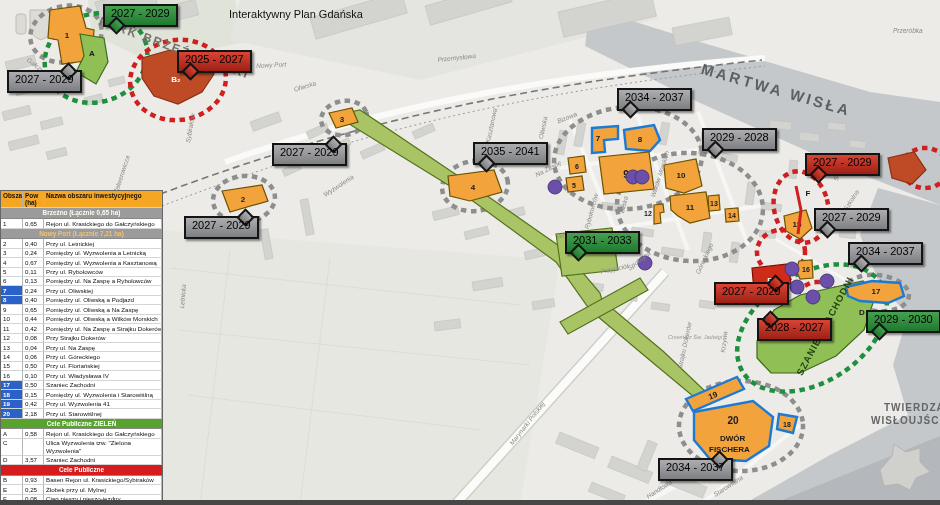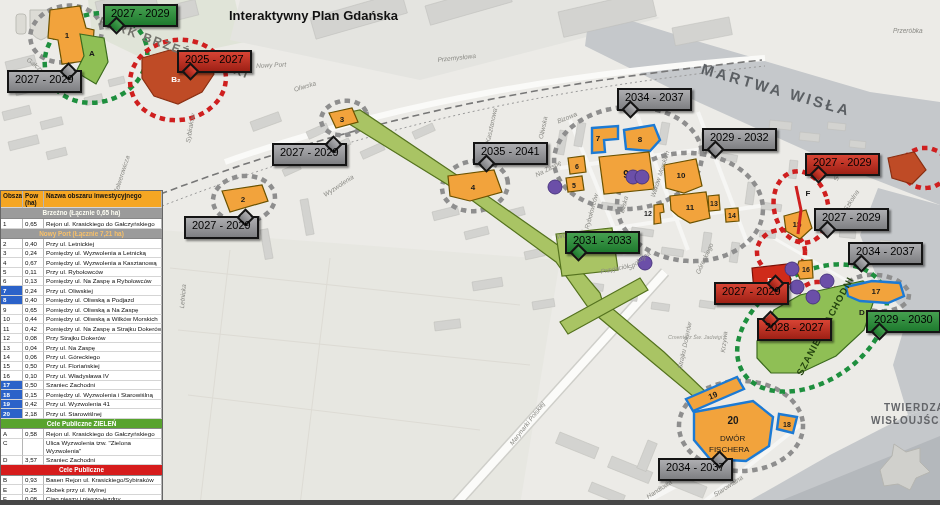--- a/index.html
+++ b/index.html
@@ -37,26 +37,26 @@
   .callout.green{background:linear-gradient(#46a050,#1e7a2e);}
   .callout.red{background:linear-gradient(#d84434,#9e2015);}
   .tail-bl::after{left:5px;bottom:-7px;}
   .tail-tr::after{right:5px;top:-7px;}
   .tail-tl::after{left:5px;top:-7px;}
 
   
   .mlabel{position:absolute;z-index:16;white-space:nowrap;transform-origin:left top;}
   .street{font-style:italic;font-size:6.5px;color:#8b8b86;}
   .tinylbl{font-style:italic;font-size:5.5px;color:#9a9a94;}
-  .maintitle{font-weight:bold;font-size:13px;color:#111;}
+  .maintitle{font-weight:normal;font-size:11px;color:#111;}
   .parklbl{font-weight:bold;font-size:12px;letter-spacing:2px;color:#73736c;}
   .waterlbl{font-weight:bold;font-size:15px;letter-spacing:3px;color:#5c6064;}
   .fortlbl{font-weight:bold;font-size:10px;letter-spacing:1px;color:#636569;}
   .szaniec{font-weight:bold;font-size:9.5px;letter-spacing:1px;color:#23430f;}
-  .fischera{font-weight:normal;font-size:8px;color:#1a1a1a;}
+  .fischera{font-weight:bold;font-size:8px;color:#1a1a1a;}
 
   
   .legend-table{position:absolute;left:0;top:190px;width:161px;z-index:40;background:#fff;
                 border:1px solid #666;font-size:6.2px;line-height:1.2;color:#111;}
   .thead,.trow{display:grid;grid-template-columns:22px 21px 1fr;}
   .thead{background:#f5a623;font-weight:bold;font-size:6.4px;}
   .tc{padding:0.5px 2px;border-right:1px solid #b5b5b5;border-bottom:1px solid #d5d5d5;
       overflow:hidden;box-sizing:border-box;}
   .tc-name{white-space:nowrap;}
   .tc-name.wrap{white-space:normal;}
@@ -423,21 +423,21 @@
 
 
   <div class="bottom-strip"></div>
 <div class="callout green tail-bl" style="left: 103px; top: 4px;">2027 - 2029</div>
     <div class="callout red tail-bl" style="left: 177px; top: 50px;">2025 - 2027</div>
     <div class="callout gray tail-tr" style="left: 7px; top: 70px;">2027 - 2029</div>
     <div class="callout gray tail-tr" style="left: 272px; top: 143px;">2027 - 2029</div>
     <div class="callout gray tail-bl" style="left: 473px; top: 142px;">2035 - 2041</div>
     <div class="callout gray tail-tr" style="left: 184px; top: 216px;">2027 - 2029</div>
     <div class="callout gray tail-bl" style="left: 617px; top: 88px;">2034 - 2037</div>
-    <div class="callout gray tail-bl" style="left: 702px; top: 128px;">2029 - 2032</div>
+    <div class="callout gray tail-bl" style="left: 702px; top: 128px;">2029 - 2028</div>
     <div class="callout red tail-bl" style="left: 805px; top: 153px;">2027 - 2029</div>
     <div class="callout green tail-bl" style="left: 565px; top: 231px;">2031 - 2033</div>
     <div class="callout red tail-tr" style="left: 714px; top: 282px;">2027 - 2029</div>
     <div class="callout gray tail-bl" style="left: 814px; top: 208px;">2027 - 2029</div>
     <div class="callout gray tail-bl" style="left: 848px; top: 242px;">2034 - 2037</div>
     <div class="callout red tail-tl" style="left: 757px; top: 318px;">2028 - 2027</div>
     <div class="callout green tail-bl" style="left: 866px; top: 310px;">2029 - 2030</div>
     <div class="callout gray tail-tr" style="left: 658px; top: 458px;">2034 - 2037</div>
     <div class="mlabel maintitle" style="left: 229px; top: 8px;">Interaktywny Plan Gdańska</div>
     <div class="mlabel parklbl" style="left: 102px; top: 14px; transform: rotate(20deg);">PARK BRZEŹNIEŃSKI</div>

